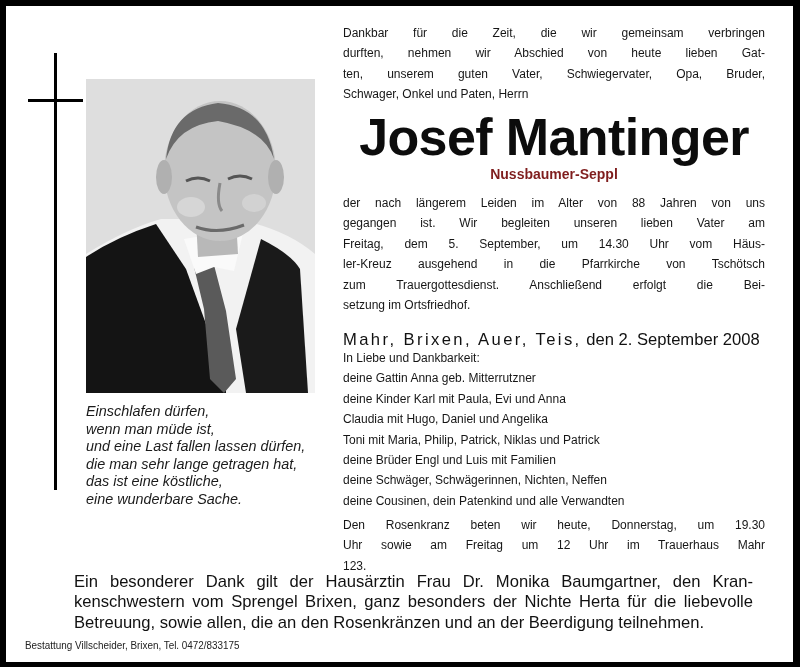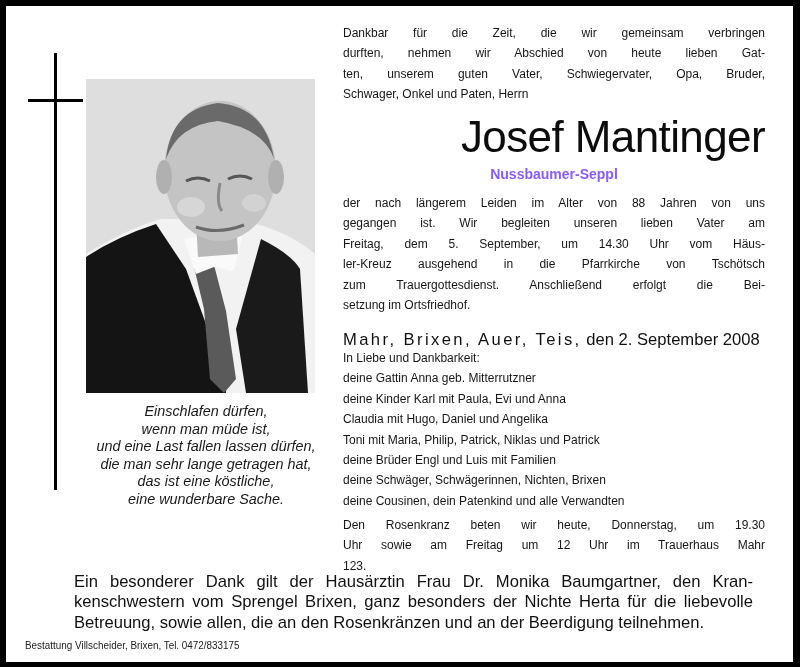--- a/index.html
+++ b/index.html
@@ -48,21 +48,21 @@
   .photo svg { display: block; }
   .poem {
     position: absolute;
     left: 86px; top: 403px;
     width: 240px;
     font-style: italic;
     font-size: 14.4px;
     line-height: 17.6px;
     color: #1a1a1a;
   }
-  .poem div { white-space: nowrap; text-align: center; }
+  .poem div { white-space: nowrap; }
 
   .col {
     position: absolute;
     left: 343px;
     width: 422px;
     font-size: 12px;
     line-height: 20.4px;
     color: #161616;
   }
   .justify {
@@ -75,36 +75,36 @@
     text-align-last: justify;
     white-space: nowrap;
   }
   .justify .ln.last { text-align-last: left; }
 
   .intro { top: 23px; }
   .name {
     position: absolute;
     left: 343px; top: 112px;
     width: 422px;
-    text-align: right;
-    font-weight: normal;
-    font-size: 44px;
+    text-align: center;
+    font-weight: bold;
+    font-size: 52px;
     line-height: 50px;
     letter-spacing: -0.6px;
     color: #0c0c0c;
   }
   .nickname {
     position: absolute;
     left: 343px; top: 165px;
     width: 422px;
     text-align: center;
     font-weight: bold;
     font-size: 14px;
     line-height: 18px;
-    color: #8b5cf6;
+    color: #7f1d1d;
   }
   .body-para { top: 193px; }
   .dateline {
     position: absolute;
     left: 343px; top: 317px;
     width: 430px;
     font-size: 16.6px;
     line-height: 20px;
     white-space: nowrap;
     margin-top: 13px;
@@ -210,21 +210,21 @@
   <span>den 2. September 2008</span>
 </div>
 
 <div class="col family">
   <span class="ln">In Liebe und Dankbarkeit:</span>
   <span class="ln"><span>deine Gattin </span><b>Anna</b><span> geb. </span><b>Mitterrutzner</b></span>
   <span class="ln"><span>deine Kinder </span><b>Karl</b><span> mit </span><b>Paula, Evi</b><span> und </span><b>Anna</b></span>
   <span class="ln"><b>Claudia</b><span> mit </span><b>Hugo, Daniel</b><span> und </span><b>Angelika</b></span>
   <span class="ln"><b>Toni</b><span> mit </span><b>Maria, Philip, Patrick, Niklas</b><span> und </span><b>Patrick</b></span>
   <span class="ln"><span>deine Brüder </span><b>Engl</b><span> und </span><b>Luis</b><span> mit Familien</span></span>
-  <span class="ln"><span>deine Schwäger, Schwägerinnen, Nichten, Brixen</span></span>
+  <span class="ln"><span>deine Schwäger, Schwägerinnen, Nichten, Neffen</span></span>
   <span class="ln"><span>deine Cousinen, dein Patenkind und alle Verwandten</span></span>
 </div>
 
 <div class="col justify rosary">
   <span class="ln">Den Rosenkranz beten wir heute, Donnerstag, um 19.30</span>
   <span class="ln">Uhr sowie am Freitag um 12 Uhr im Trauerhaus Mahr</span>
   <span class="ln last">123.</span>
 </div>
 
 <div class="thanks justify">

